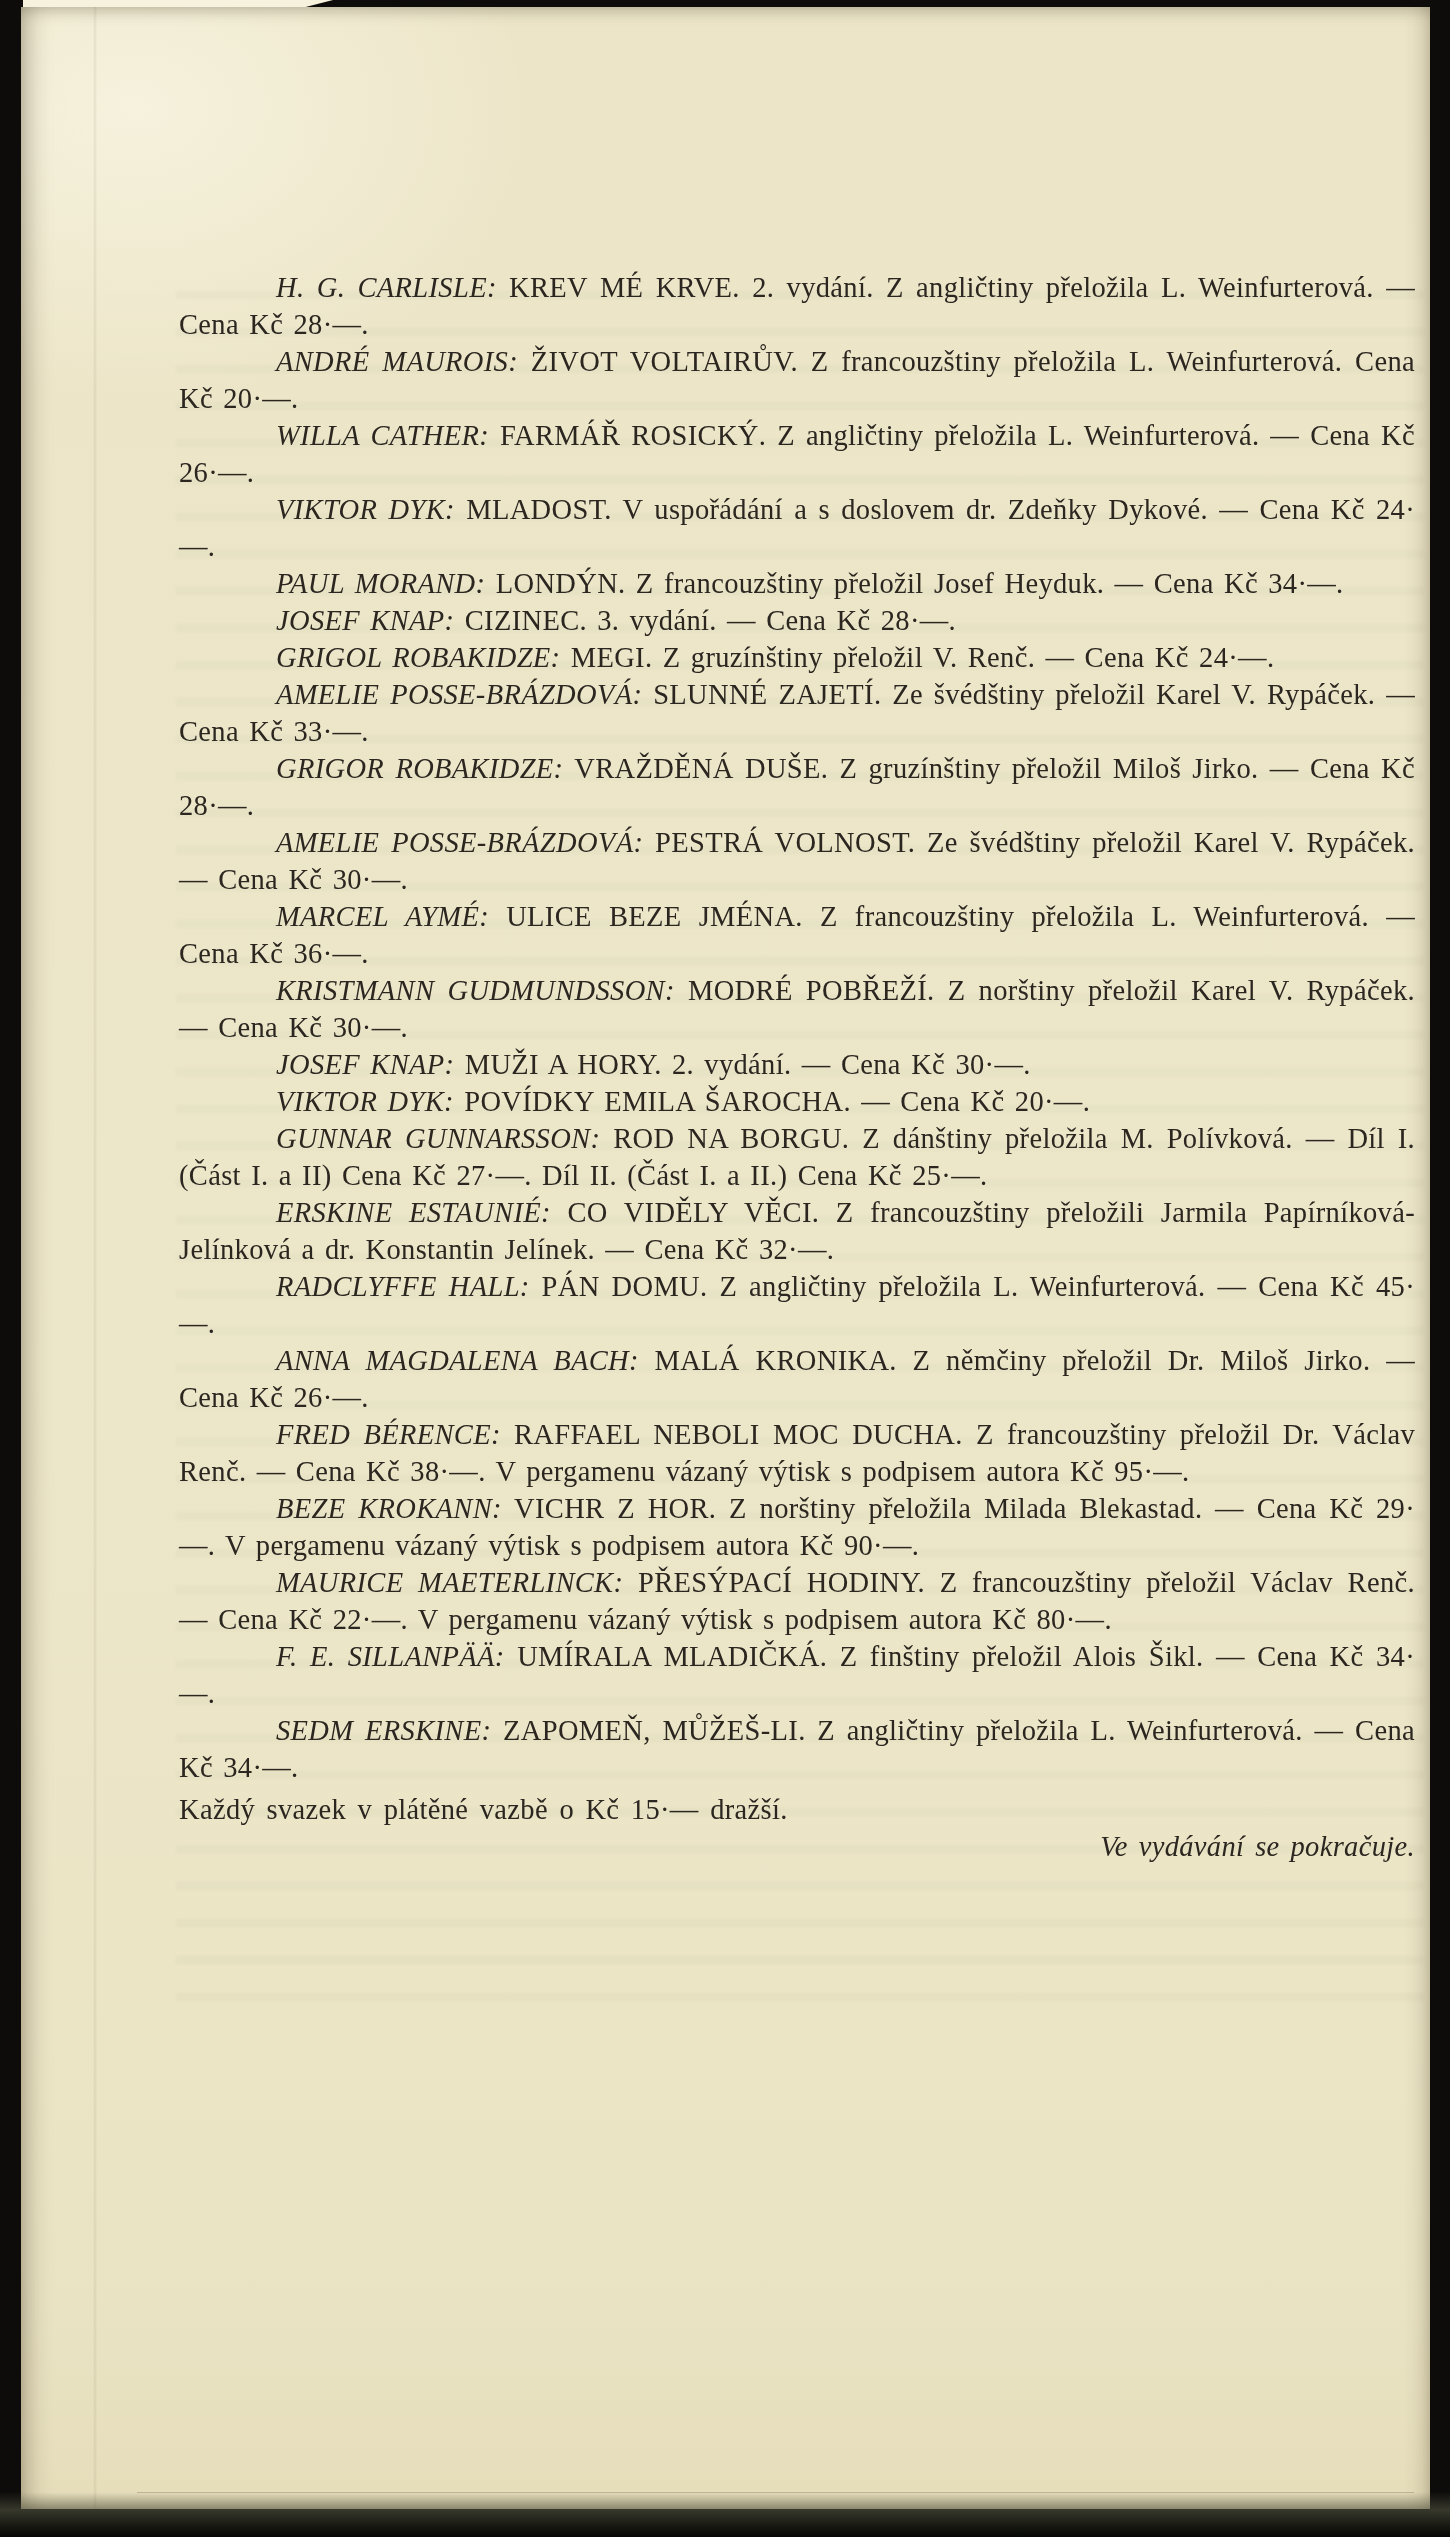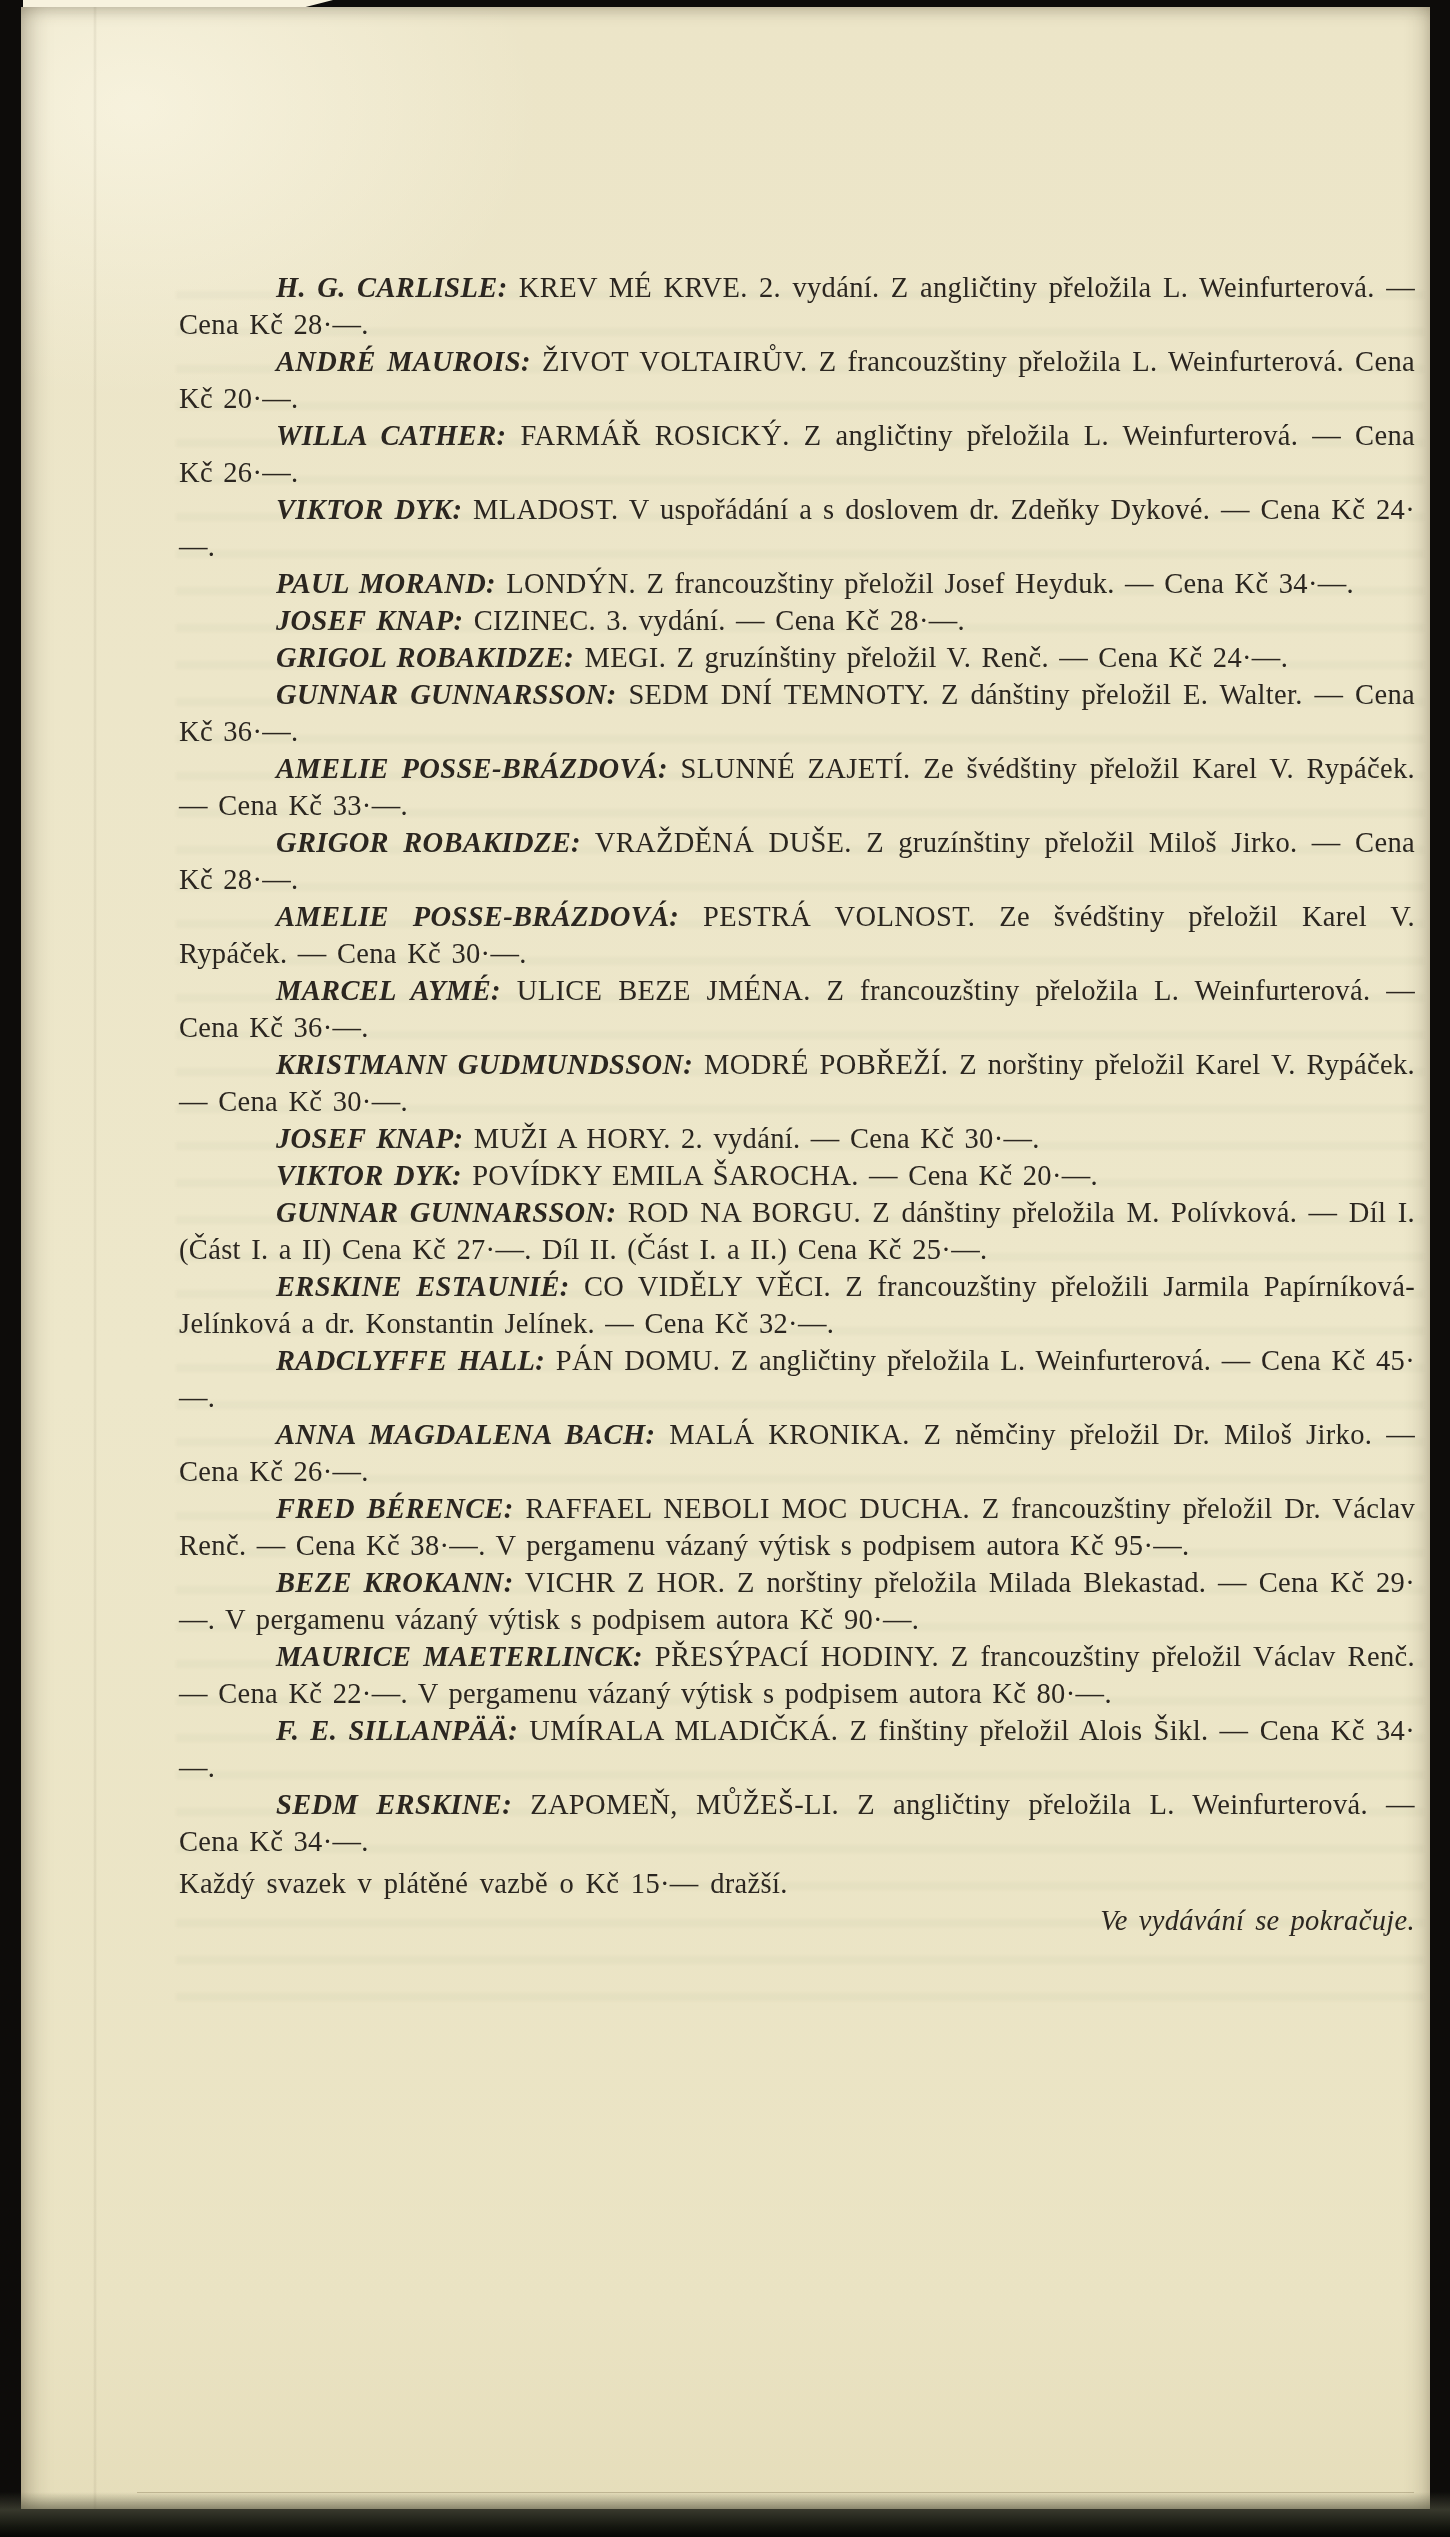--- a/index.html
+++ b/index.html
@@ -68,21 +68,21 @@
     position: absolute; left: 158px; top: 262px;
     width: 1236px;
     color: #2b2620;
     font-size: 28.5px;
     line-height: 37px;
     text-align: justify;
     word-spacing: 0.10em;
     letter-spacing: 0.012em;
   }
   p.entry { margin: 0; text-indent: 97px; }
-  span.author { font-style: italic; font-weight: bold; }
+  span.author { font-style: italic; }
   p.note {
     margin: 4.8px 0 0 0;
     text-indent: 0;
     text-align: left;
     word-spacing: 0.14em;
   }
   p.note-italic {
     margin: 0;
     text-indent: 0;
     text-align: right;
@@ -101,21 +101,20 @@
     <div id="fold-line"></div>
 
     <div id="text-block">
       <p class="entry"><span class="author">H. G. CARLISLE:</span> <span>KREV MÉ KRVE. 2. vydání. Z angličtiny přeložila L. Weinfurterová. — Cena Kč 28·—.</span></p>
       <p class="entry"><span class="author">ANDRÉ MAUROIS:</span> <span>ŽIVOT VOLTAIRŮV. Z francouzštiny přeložila L. Weinfurterová. Cena Kč 20·—.</span></p>
       <p class="entry"><span class="author">WILLA CATHER:</span> <span>FARMÁŘ ROSICKÝ. Z angličtiny přeložila L. Weinfurterová. — Cena Kč 26·—.</span></p>
       <p class="entry"><span class="author">VIKTOR DYK:</span> <span>MLADOST. V uspořádání a s doslovem dr. Zdeňky Dykové. — Cena Kč 24·—.</span></p>
       <p class="entry"><span class="author">PAUL MORAND:</span> <span>LONDÝN. Z francouzštiny přeložil Josef Heyduk. — Cena Kč 34·—.</span></p>
       <p class="entry"><span class="author">JOSEF KNAP:</span> <span>CIZINEC. 3. vydání. — Cena Kč 28·—.</span></p>
       <p class="entry"><span class="author">GRIGOL ROBAKIDZE:</span> <span>MEGI. Z gruzínštiny přeložil V. Renč. — Cena Kč 24·—.</span></p>
-      <p class="entry"><span class="author">GUNNAR GUNNARSSON:</span> <span>SEDM DNÍ TEMNOTY. Z dánštiny přeložil E. Walter. — Cena Kč 36·—.</span></p>
       <p class="entry"><span class="author">AMELIE POSSE-BRÁZDOVÁ:</span> <span>SLUNNÉ ZAJETÍ. Ze švédštiny přeložil Karel V. Rypáček. — Cena Kč 33·—.</span></p>
       <p class="entry"><span class="author">GRIGOR ROBAKIDZE:</span> <span>VRAŽDĚNÁ DUŠE. Z gruzínštiny přeložil Miloš Jirko. — Cena Kč 28·—.</span></p>
       <p class="entry"><span class="author">AMELIE POSSE-BRÁZDOVÁ:</span> <span>PESTRÁ VOLNOST. Ze švédštiny přeložil Karel V. Rypáček. — Cena Kč 30·—.</span></p>
       <p class="entry"><span class="author">MARCEL AYMÉ:</span> <span>ULICE BEZE JMÉNA. Z francouzštiny přeložila L. Weinfurterová. — Cena Kč 36·—.</span></p>
       <p class="entry"><span class="author">KRISTMANN GUDMUNDSSON:</span> <span>MODRÉ POBŘEŽÍ. Z norštiny přeložil Karel V. Rypáček. — Cena Kč 30·—.</span></p>
       <p class="entry"><span class="author">JOSEF KNAP:</span> <span>MUŽI A HORY. 2. vydání. — Cena Kč 30·—.</span></p>
       <p class="entry"><span class="author">VIKTOR DYK:</span> <span>POVÍDKY EMILA ŠAROCHA. — Cena Kč 20·—.</span></p>
       <p class="entry"><span class="author">GUNNAR GUNNARSSON:</span> <span>ROD NA BORGU. Z dánštiny přeložila M. Polívková. — Díl I. (Část I. a II) Cena Kč 27·—. Díl II. (Část I. a II.) Cena Kč 25·—.</span></p>
       <p class="entry"><span class="author">ERSKINE ESTAUNIÉ:</span> <span>CO VIDĚLY VĚCI. Z francouzštiny přeložili Jarmila Papírníková-Jelínková a dr. Konstantin Jelínek. — Cena Kč 32·—.</span></p>
       <p class="entry"><span class="author">RADCLYFFE HALL:</span> <span>PÁN DOMU. Z angličtiny přeložila L. Weinfurterová. — Cena Kč 45·—.</span></p>

